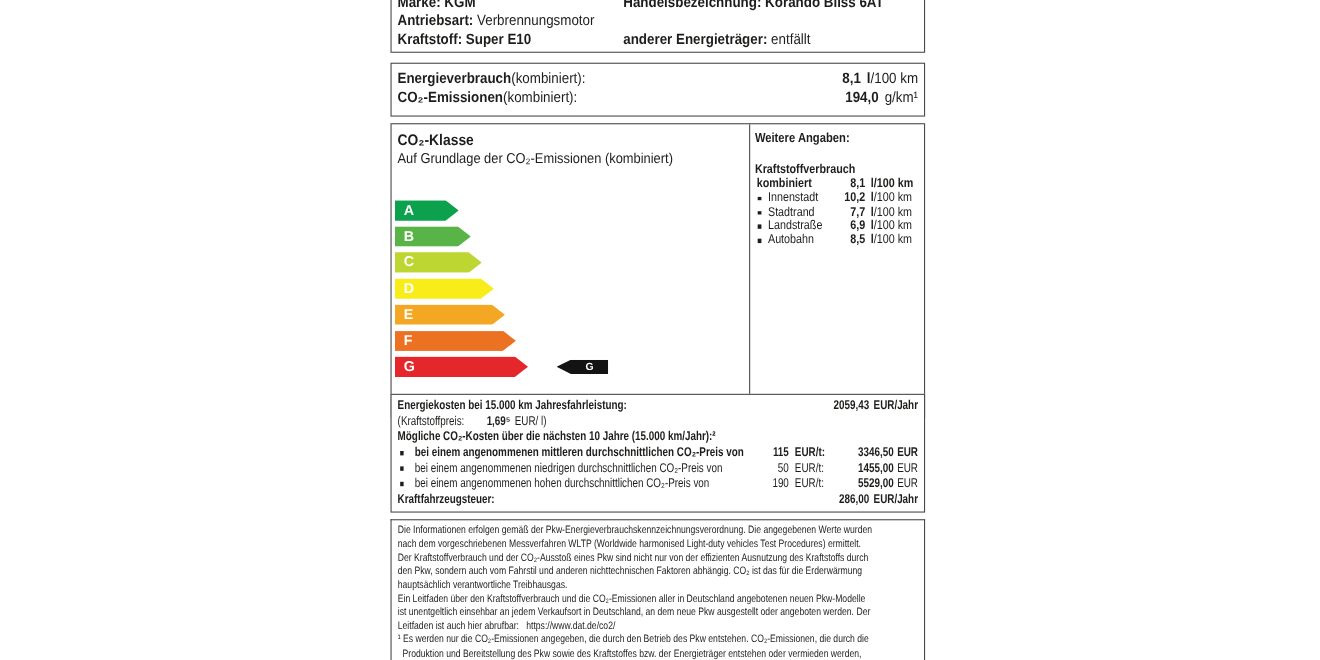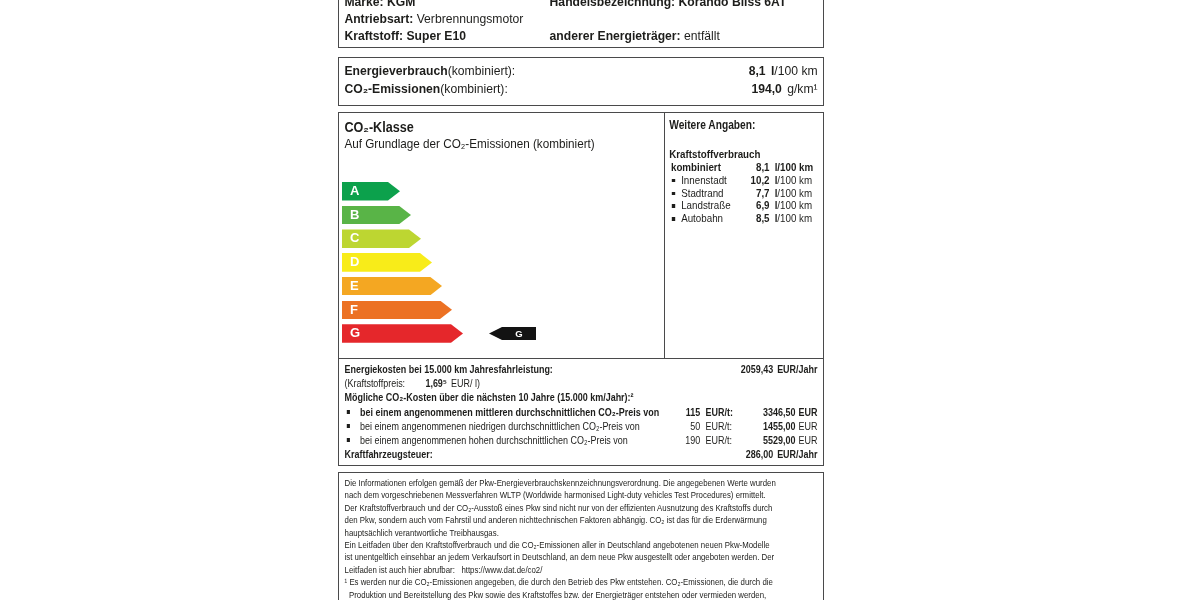--- a/index.html
+++ b/index.html
@@ -1,17 +1,17 @@
 <!DOCTYPE html>
 <html><head>
 <meta charset="utf-8">
 <style>
   html,body{margin:0;padding:0;width:1200px;height:600px;overflow:hidden;background:#fff;}
   body{font-family:"Liberation Sans","DejaVu Sans",sans-serif;color:#1d1d1b;}
-  .sheet{position:absolute;left:338px;top:0;width:489px;height:600px;}
+  .sheet{position:absolute;left:355px;top:0;width:489px;height:600px;}
   .box{position:absolute;left:0;width:486px;border:1.5px solid #4a4a4b;background:#fff;box-sizing:border-box;}
   .cond{transform-origin:0 0;transform:scaleX(var(--sx));width:calc(100% / var(--sx));box-sizing:border-box;}
   .b{font-weight:bold;}
   
   #box-vehicle{top:-10px;height:58px;}
   #box-vehicle .cond{--sx:.9;padding:2px 6px;font-size:13.5px;line-height:17px;}
   .vrow{position:relative;white-space:nowrap;}
   .vcol2{position:absolute;left:228px;top:0;}
   
   #box-consumption{top:57px;height:49px;}

